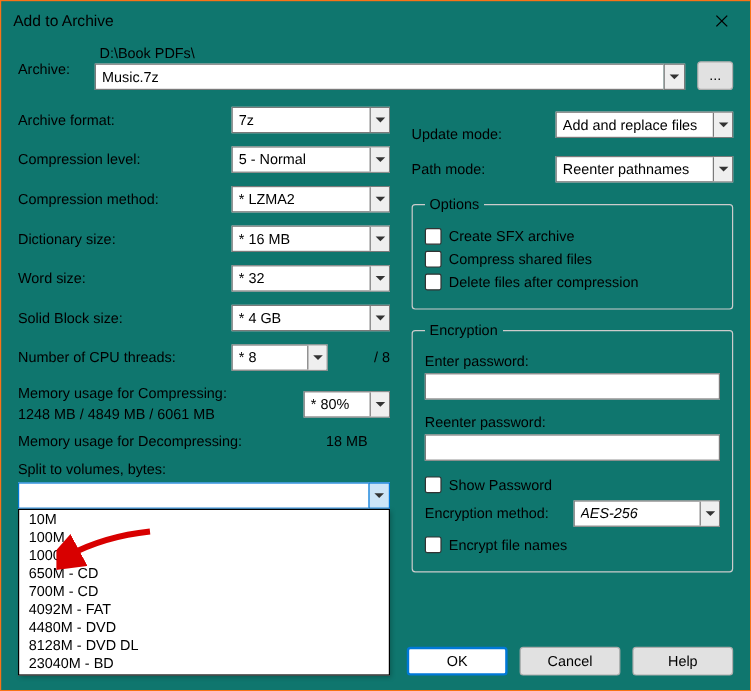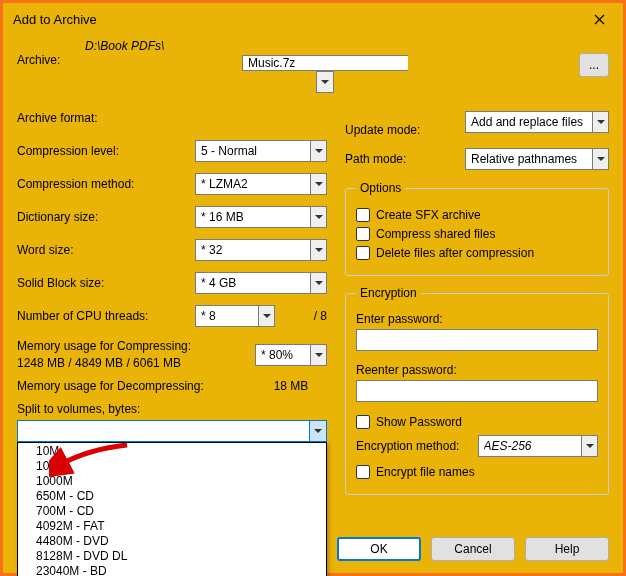--- a/index.html
+++ b/index.html
@@ -1,26 +1,26 @@
 <!DOCTYPE html>
 <html><head>
 <meta charset="utf-8">
 <style>
 * { box-sizing: border-box; margin: 0; padding: 0; font-family: 'Segoe UI', Tahoma, sans-serif; font-size: 12px; }
 body { background: #fff; width: 626px; height: 576px; overflow: hidden; }
-.window { width: 626px; height: 576px; border: 3px solid #f97316; background: #eab308; position: relative; }
+.window { width: 626px; height: 576px; border: 1px solid #f97316; background: #0f766e; position: relative; }
 .titlebar { height: 32px; display: flex; align-items: center; padding: 0 4px 0 10px; }
 .titlebar .title { flex: 1; font-size: 13px; color: #000; }
 .close-btn { width: 40px; height: 30px; display: flex; align-items: center; justify-content: center; cursor: pointer; }
 .body { padding: 4px 14px 10px 14px; }
 .label { color: #000; }
 .archive-row { display: flex; align-items: flex-start; gap: 10px; margin-bottom: 14px; }
 .archive-path { flex: 1; }
-.path-text { padding-left: 4px; margin-bottom: 2px; font-style: italic; }
-.filename-select { display: flex; align-items: center; width: 100%; flex-direction: column; }
+.path-text { padding-left: 4px; margin-bottom: 2px; }
+.filename-select { display: flex; align-items: center; width: 100%; }
 .filename-select input { flex: 1; height: 22px; border: 1px solid #7a7a7a; border-right: none; padding: 0 5px; outline: none; }
 .filename-select .dd { width: 18px; height: 22px; border: 1px solid #7a7a7a; background: #efefef; display: flex; align-items: center; justify-content: center; cursor: pointer; }
 .browse-btn { width: 30px; height: 24px; border: 1px solid #adadad; background: #e1e1e1; display: flex; align-items: center; justify-content: center; cursor: pointer; border-radius: 3px; }
 .cols { display: flex; gap: 18px; }
 .col-left { width: 310px; }
 .col-right { flex: 1; }
 .form-row { display: flex; align-items: center; margin-bottom: 11px; min-height: 22px; }
 .form-row .flabel { width: 178px; }
 .combo { display: flex; align-items: center; flex: 1; height: 22px; border: 1px solid #7a7a7a; background: #fff; padding: 0 0 0 5px; cursor: pointer; position: relative; }
 .combo .cval { flex: 1; white-space: nowrap; overflow: hidden; }
@@ -28,21 +28,21 @@
 .combo.short { flex: 0 0 80px; }
 .suffix { margin-left: 10px; text-align: right; width: 28px; }
 .mem-block { margin-top: 6px; }
 .mem-row { display: flex; align-items: center; margin-bottom: 4px; }
 .mem-row .mtext { flex: 1; line-height: 1.4; }
 .split-label { margin-top: 8px; margin-bottom: 4px; }
 .split-combo { position: relative; width: 310px; }
 .split-input { width: 100%; height: 22px; border: 1px solid #0078d7; padding: 0 22px 0 5px; outline: none; background: #fff; }
 .split-dd { position: absolute; right: 0; top: 0; width: 18px; height: 22px; background: #cce4f7; border: 1px solid #0078d7; display: flex; align-items: center; justify-content: center; cursor: pointer; }
 .split-options { position: absolute; left: 0; top: 22px; width: 310px; background: #fff; border: 1px solid #000; z-index: 10; padding: 1px; box-shadow: 2px 2px 4px rgba(0,0,0,0.25); }
-.split-options .opt { padding: 0px 17px; cursor: pointer; line-height: 1.25; }
+.split-options .opt { padding: 0px 7px; cursor: pointer; line-height: 1.25; }
 fieldset { border: 1px solid #ccc; padding: 8px 10px 10px 10px; margin-bottom: 10px; border-radius: 3px; }
 fieldset legend { padding: 0 4px; color: #000; }
 .check-row { display: flex; align-items: flex-end; margin: 5px 0; gap: 6px; }
 .checkbox { width: 14px; height: 14px; border: 1px solid #333; background: #fff; display: inline-block; border-radius: 2px; cursor: pointer; }
 .pw-label { margin-top: 4px; margin-bottom: 3px; }
 .pw-input { width: 100%; height: 22px; border: 1px solid #7a7a7a; padding: 0 5px; margin-bottom: 8px; }
 .enc-row { display: flex; align-items: center; gap: 8px; margin-top: 6px; }
 .enc-row .elabel { flex: 1; }
 .enc-combo { width: 94px; font-style: italic; }
 .buttons { position: absolute; bottom: 12px; right: 14px; display: flex; gap: 10px; }
@@ -76,20 +76,26 @@
             </div>
         </div>
       </div>
       <div class="browse-btn" style="margin-top:14px;">...</div>
     </div>
 
     <div class="cols">
       <div class="col-left">
         <div class="form-row">
           <div class="flabel">Archive format:</div>
+          <div class="combo">
+              <span class="cval">7z</span>
+              <span class="dd">
+                <span class="chev"></span>
+              </span>
+            </div>
         </div>
         <div class="form-row">
           <div class="flabel">Compression level:</div>
           <div class="combo">
               <span class="cval">5 - Normal</span>
               <span class="dd">
                 <span class="chev"></span>
               </span>
             </div>
         </div>
@@ -183,21 +189,21 @@
           <div class="combo">
               <span class="cval">Add and replace files</span>
               <span class="dd">
                 <span class="chev"></span>
               </span>
             </div>
         </div>
         <div class="form-row">
           <div class="flabel" style="width:120px;">Path mode:</div>
           <div class="combo">
-              <span class="cval">Relative pathnames</span>
+              <span class="cval">Reenter pathnames</span>
               <span class="dd">
                 <span class="chev"></span>
               </span>
             </div>
         </div>
         <fieldset>
           <legend>Options</legend>
           <div class="check-row">
               <span class="checkbox"></span>
               <span>Create SFX archive</span>

